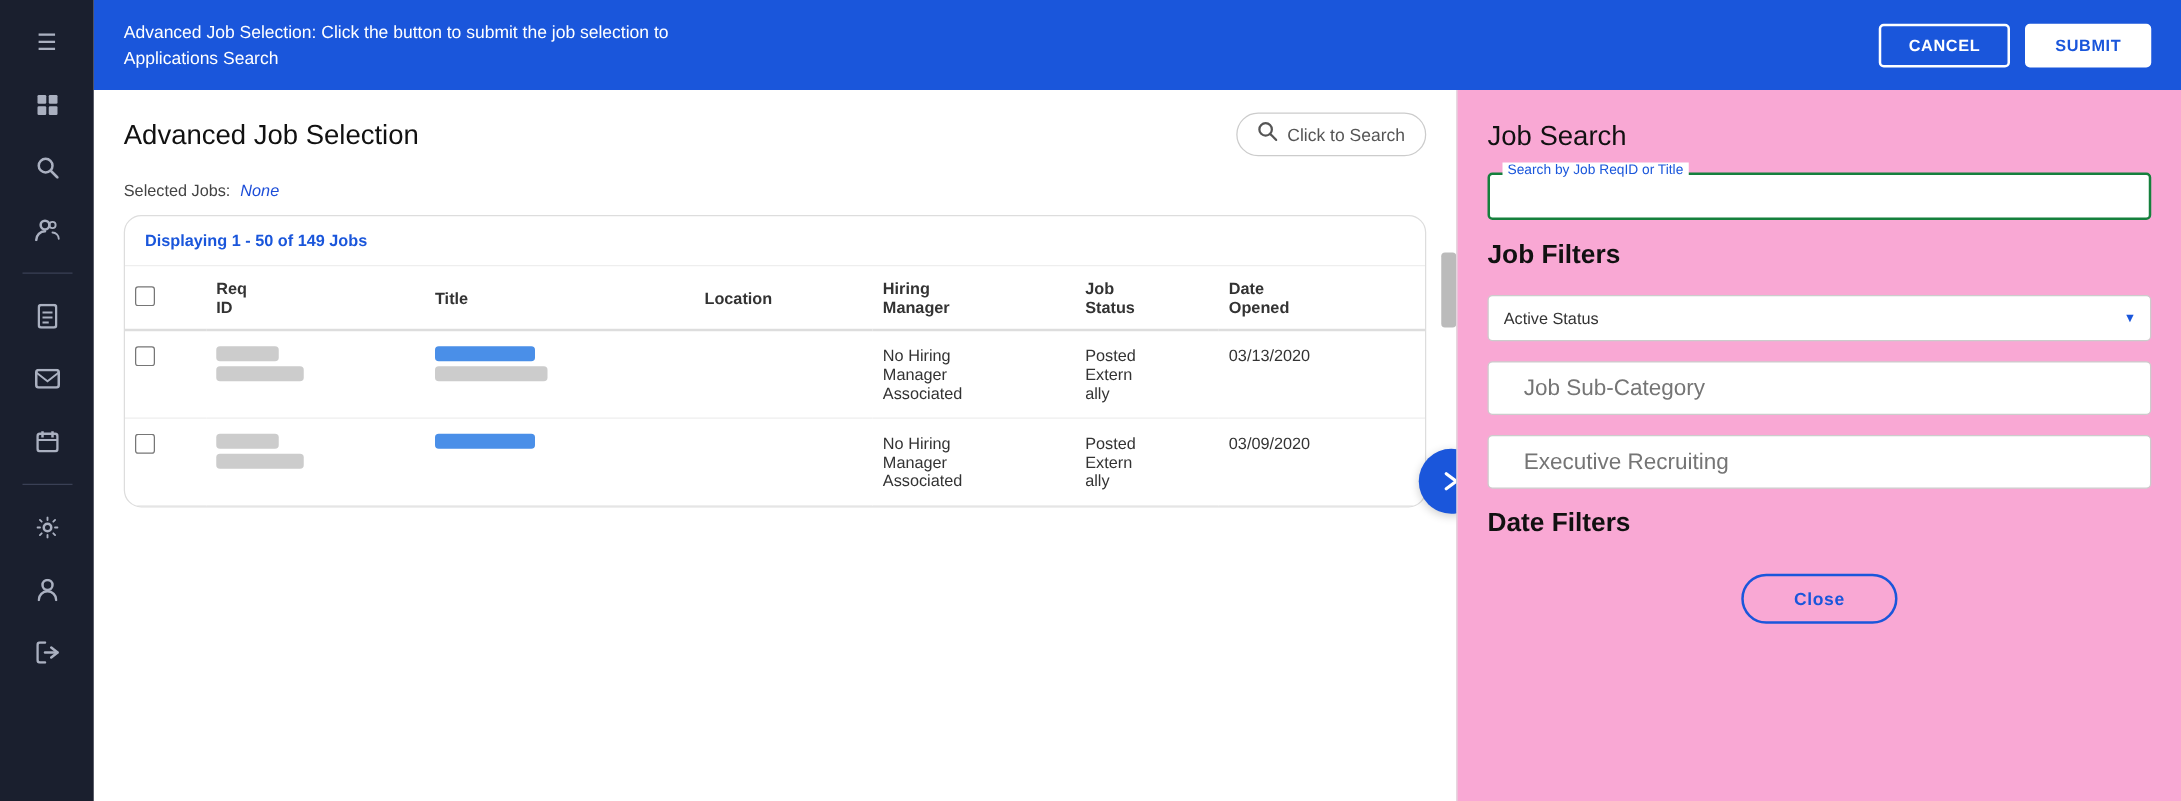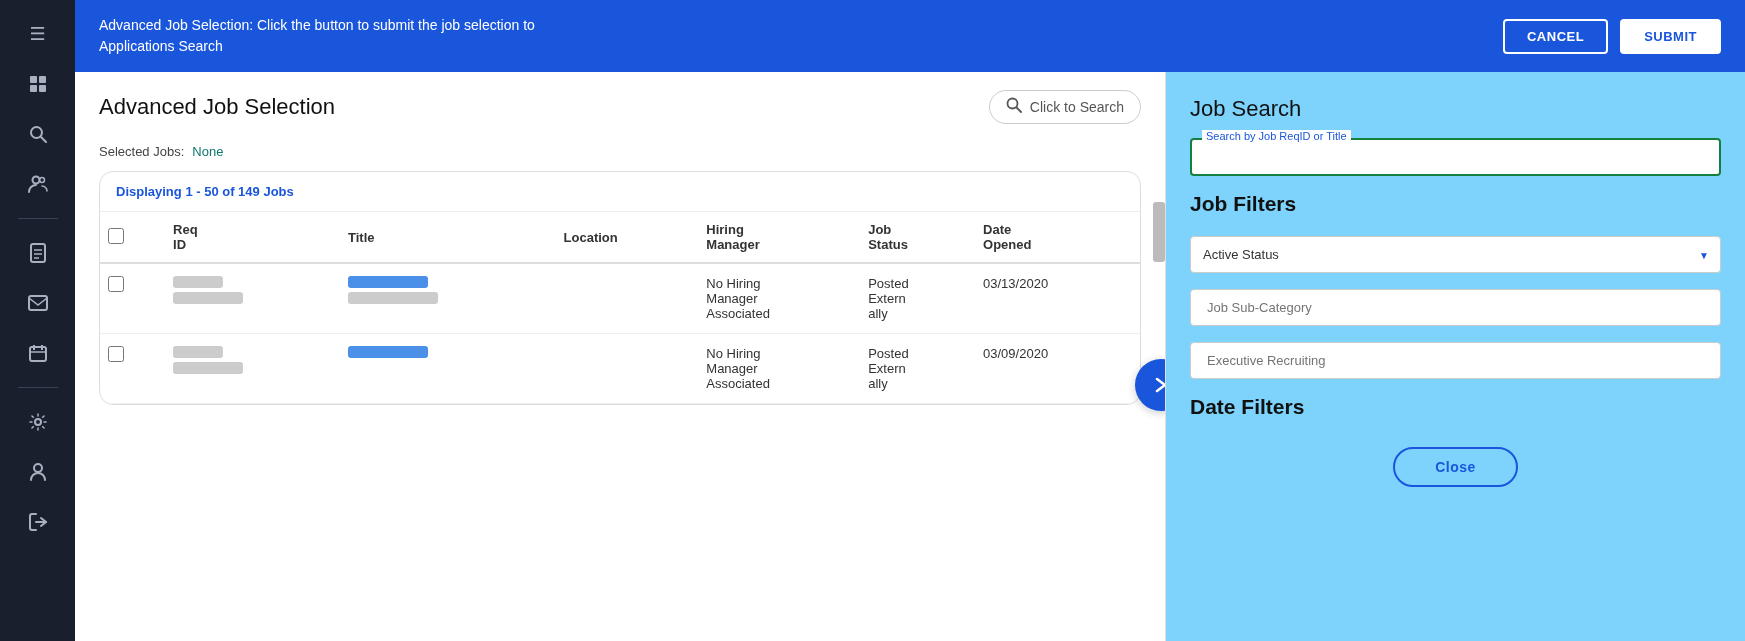--- a/index.html
+++ b/index.html
@@ -153,21 +153,21 @@
     }
 
     .selected-jobs {
       padding: 8px 0 12px;
       font-size: 13px;
       color: #444;
       display: flex;
       gap: 8px;
     }
     .selected-jobs-label { font-weight: 500; }
-    .selected-jobs-value { color: #0f766e; }
+    .selected-jobs-value { color: #1d4ed8; font-style: italic; }
 
     .table-wrapper {
       border: 1px solid #ddd;
       border-radius: 14px;
       overflow: hidden;
     }
 
     .displaying-text {
       padding: 12px 16px;
       font-size: 13px;
@@ -238,21 +238,21 @@
       display: flex;
       align-items: center;
       justify-content: center;
       z-index: 10;
       box-shadow: 0 2px 8px rgba(0,0,0,0.2);
     }
 
     
     .right-panel {
       width: 580px;
-      background: #7dd3fc;
+      background: #f9a8d4;
       border-left: 1px solid #e0e0e0;
       padding: 24px 24px;
       display: flex;
       flex-direction: column;
       gap: 16px;
       overflow-y: auto;
       flex-shrink: 0;
     }
 
     .job-search-title {
@@ -315,22 +315,22 @@
       transform: translateY(-50%);
       color: #1a56db;
       font-size: 10px;
       pointer-events: none;
     }
 
     .filter-input {
       width: 100%;
       border: 1px solid #ccc;
       border-radius: 4px;
-      padding: 10px 16px;
-      font-size: 13px;
+      padding: 10px 28px;
+      font-size: 18px;
       color: #888;
       background: #fff;
       outline: none;
     }
 
     .date-filters-row {
       display: flex;
       align-items: center;
       gap: 10px;
     }

